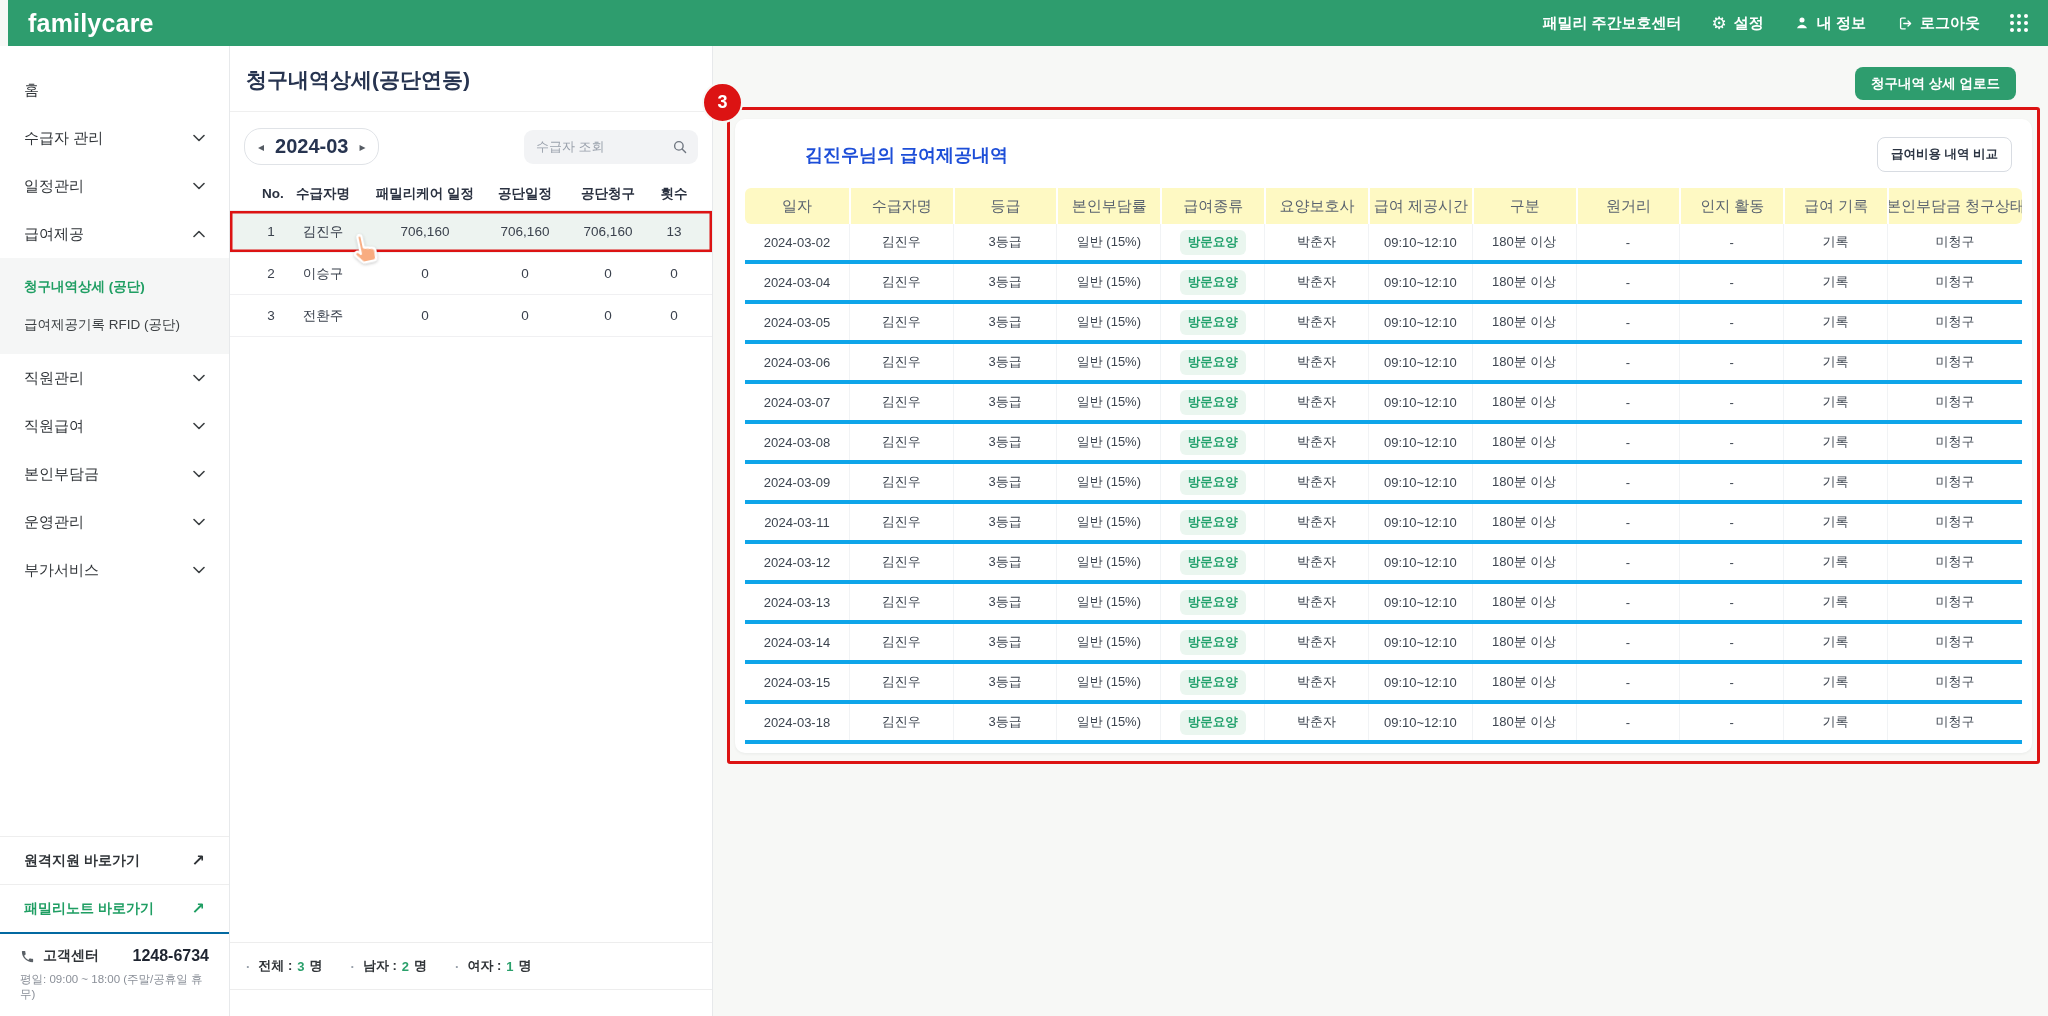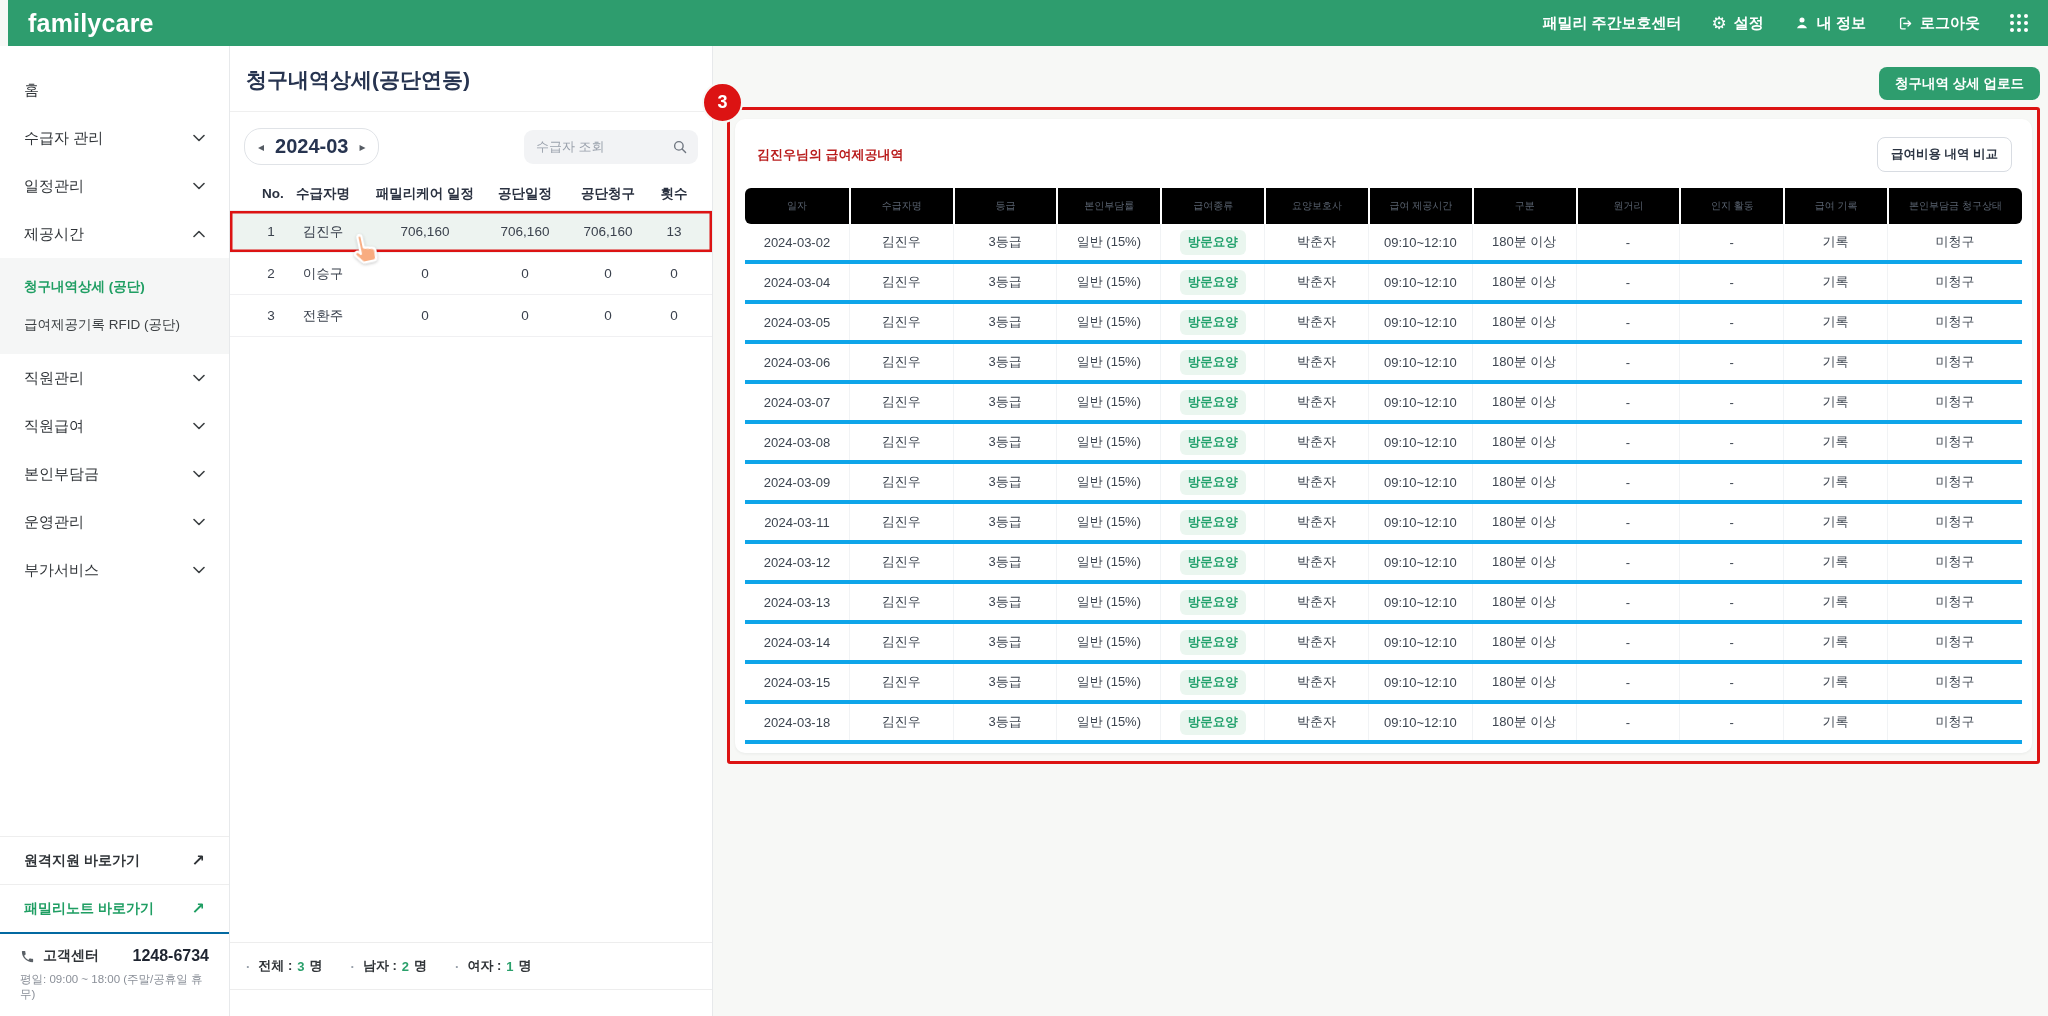--- a/index.html
+++ b/index.html
@@ -35,21 +35,21 @@
   .arrow-ne { font-size:16px; font-weight:700; }
   .support { border-top:2px solid #0369a1; padding:13px 20px 14px; flex:0 0 auto; }
   .support-row { display:flex; align-items:center; gap:8px; }
   .support-label { font-size:14px; font-weight:700; color:#2F3337; }
   .support-phone { margin-left:auto; font-size:16px; font-weight:800; color:#1E2430; }
   .support-hours { margin-top:7px; font-size:11.5px; color:#8A8F98; }
 
   
   .main { position:absolute; left:230px; top:46px; right:0; bottom:0; background:#F7F8F6; }
 
-  .upload-btn { position:absolute; top:21px; right:8px; height:33px; padding:0 16px; background:#2E9D6E; color:#fff;
+  .upload-btn { position:absolute; top:21px; right:32px; height:33px; padding:0 16px; background:#2E9D6E; color:#fff;
                 border:none; border-radius:8px; font-size:13.5px; font-weight:700; cursor:pointer; font-family:inherit; z-index:5; }
 
   
   .left-panel { position:absolute; left:0; top:0; bottom:0; width:483px; background:#fff;
                 border-right:1px solid #E7E9EB; display:flex; flex-direction:column; }
   .panel-title-wrap { padding:20px 16px 17px; border-bottom:1px solid #EFEFEF; flex:0 0 auto; }
   .page-title { font-size:21px; font-weight:800; color:#273450; }
   .controls { padding:16px 14px 12px; display:flex; align-items:center; justify-content:space-between; flex:0 0 auto; }
   .month-picker { display:flex; align-items:center; gap:11px; border:1px solid #E0E3E7; border-radius:17px;
                   padding:6px 13px; background:#fff; }
@@ -74,27 +74,27 @@
   .stats { margin-top:auto; border-top:1px solid #EDEDED; border-bottom:1px solid #EDEDED; height:48px;
            display:flex; align-items:center; gap:28px; padding:0 16px; margin-bottom:26px; flex:0 0 auto; }
   .stat { display:flex; align-items:center; gap:5px; font-size:13px; font-weight:700; color:#2F3337; }
   .stat .dot { color:#98A0AA; margin-right:3px; }
   .stat .val { color:#2AA06B; }
 
   
   .detail-card { position:absolute; left:505px; top:73px; width:1297px; height:634px; background:#fff;
                  border-radius:10px; box-shadow:0 1px 3px rgba(20,30,40,.06); z-index:1; }
   .detail-head { display:flex; align-items:center; padding:18px 20px 14px 22px; }
-  .detail-title { font-size:13px; font-weight:800; color:#b91c1c; }
+  .detail-title { font-size:18px; font-weight:800; color:#1d4ed8;margin-left:48px; }
   .compare-btn { margin-left:auto; padding:8px 13px; background:#fff; border:1px solid #D8DCE2; border-radius:8px;
                  font-size:12.5px; font-weight:600; color:#2B3442; cursor:pointer; font-family:inherit; }
   .dtable { margin:2px 10px 0; }
   .dheader, .drow { display:grid; grid-template-columns:repeat(11,1fr) 1.3fr; }
   .dheader { height:36px; }
-  .dh { background:#000000; display:flex; align-items:center; justify-content:center; font-size:10px; color:#59626F;
+  .dh { background:#fef9c3; display:flex; align-items:center; justify-content:center; font-size:15px; color:#59626F;
         border-left:2px solid #fff; white-space:nowrap; overflow:hidden; }
   .dh:first-child { border-left:none; border-radius:6px 0 0 6px; }
   .dh:last-child { border-radius:0 6px 6px 0; }
   .drow { height:40px; border-bottom:4px solid #0ea5e9; }
   .dc { display:flex; align-items:center; justify-content:center; font-size:13px; color:#3D4550;
         border-left:1px solid #F1F3F5; white-space:nowrap; }
   .dc:first-child { border-left:none; }
   .badge-green { padding:4px 8px; border-radius:6px; background:#EAF6EF; color:#23A26D; font-weight:700; font-size:12.5px; }
 
   
@@ -156,21 +156,21 @@
           <path d="M1 1.5l5 5 5-5" stroke="#3C4043" stroke-width="1.6" stroke-linecap="round" stroke-linejoin="round"></path>
         </svg>
     </div>
     <div class="nav-item">
       <span>일정관리</span>
       <svg class="chev" width="12" height="8" viewBox="0 0 12 8" fill="none">
           <path d="M1 1.5l5 5 5-5" stroke="#3C4043" stroke-width="1.6" stroke-linecap="round" stroke-linejoin="round"></path>
         </svg>
     </div>
     <div class="nav-item">
-      <span>제공시간</span>
+      <span>급여제공</span>
       <svg class="chev up" width="12" height="8" viewBox="0 0 12 8" fill="none">
           <path d="M1 1.5l5 5 5-5" stroke="#3C4043" stroke-width="1.6" stroke-linecap="round" stroke-linejoin="round"></path>
         </svg>
     </div>
     <div class="subnav">
       <div class="subnav-item active">
         <span>청구내역상세 (공단)</span>
       </div>
       <div class="subnav-item">
         <span>급여제공기록 RFID (공단)</span>

